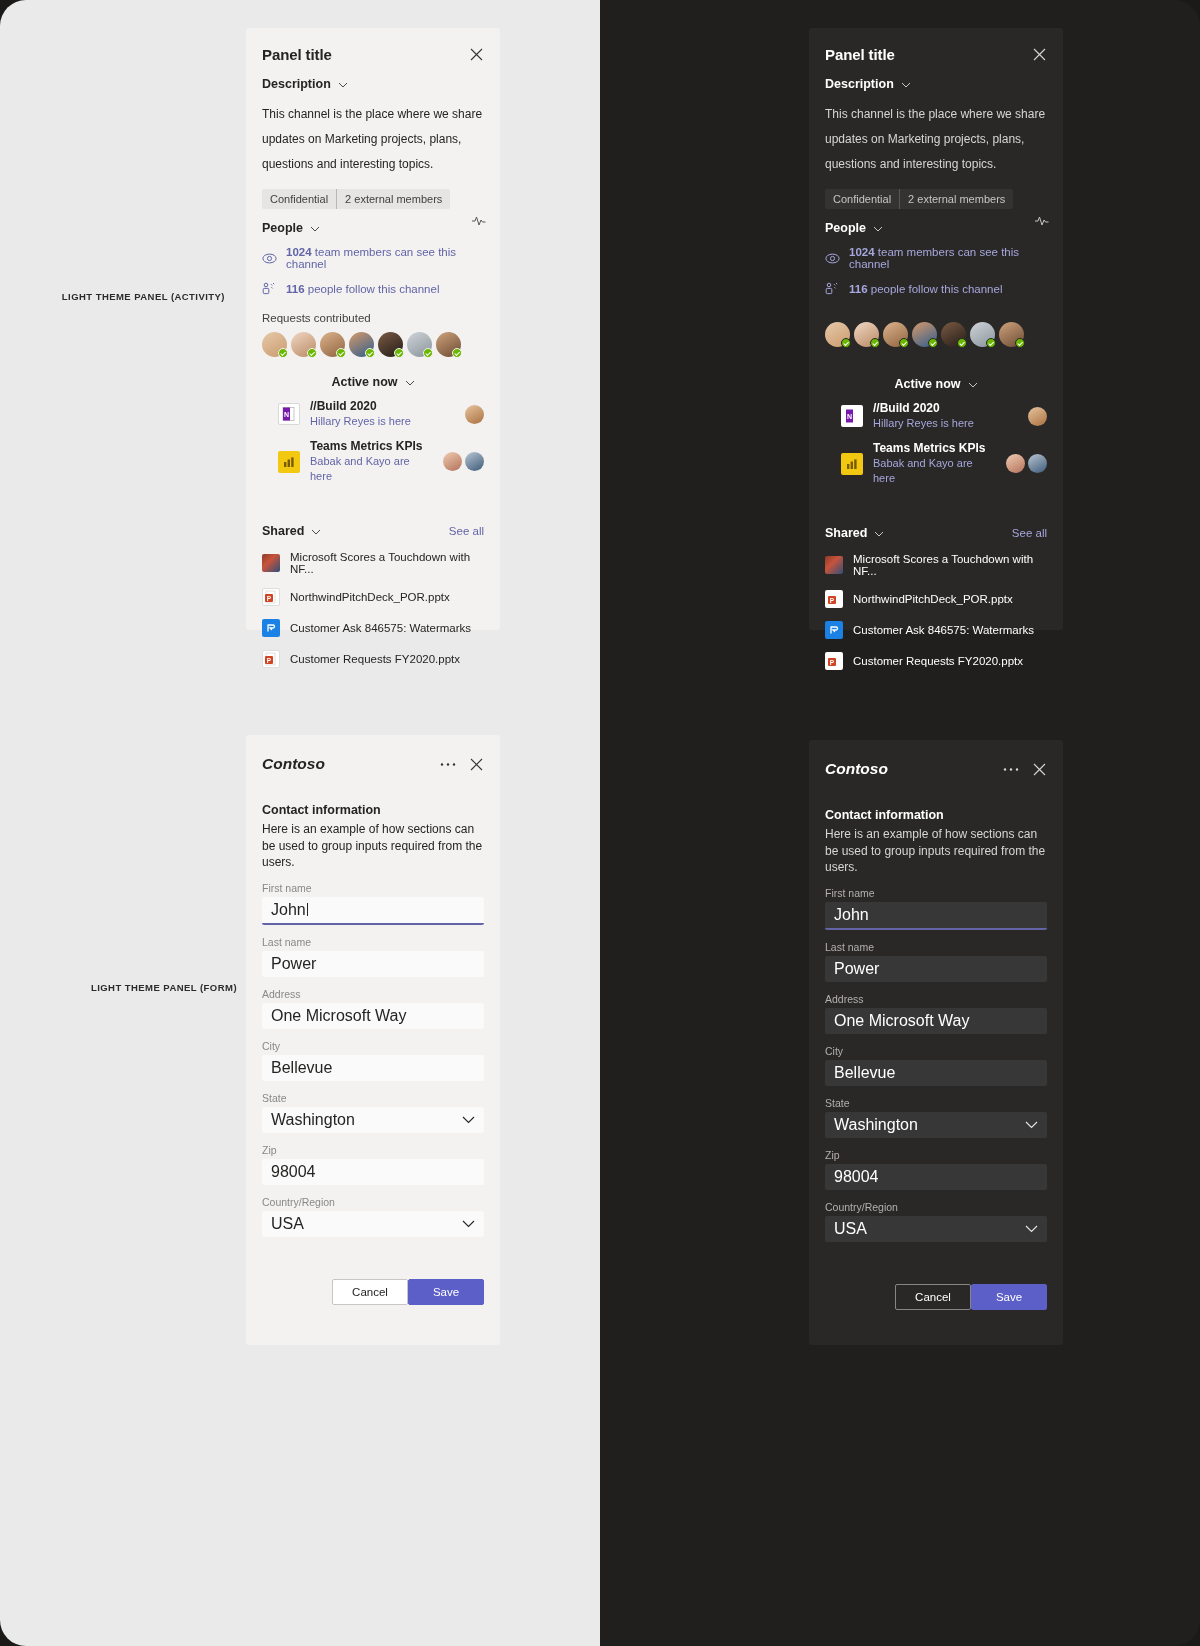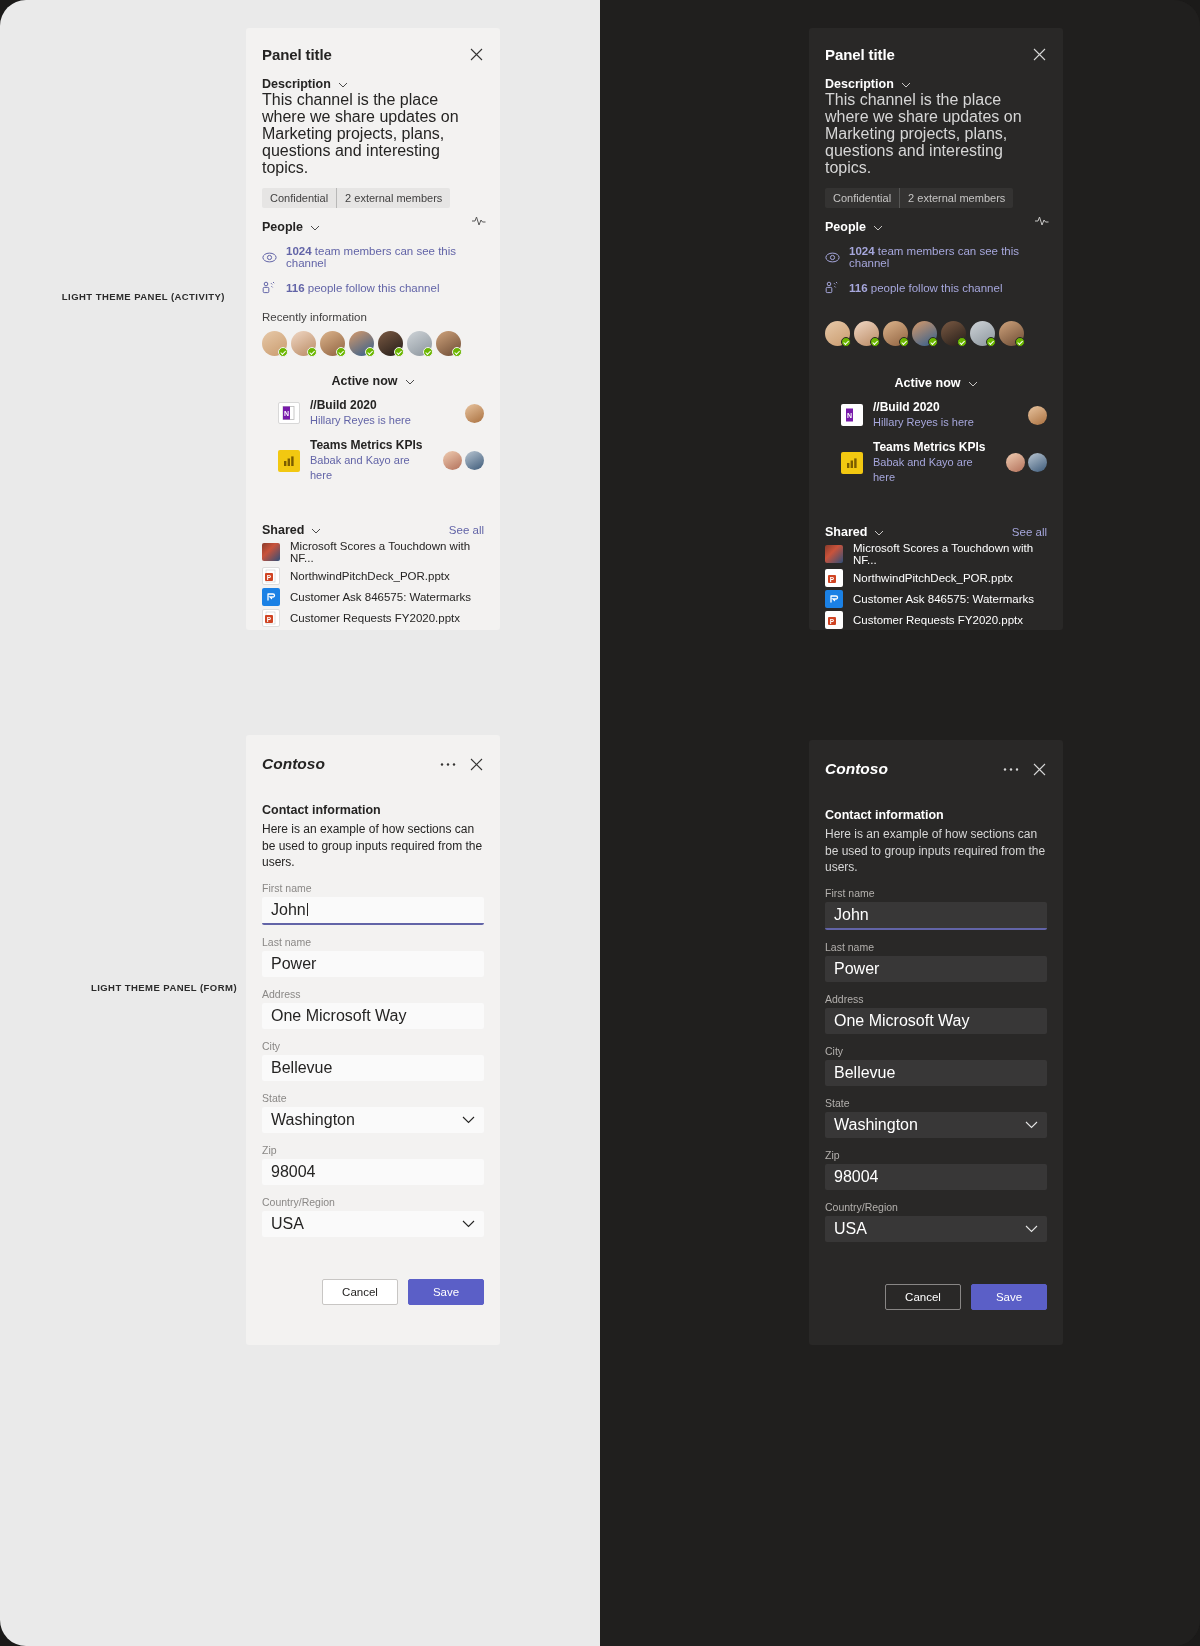--- a/index.html
+++ b/index.html
@@ -72,22 +72,23 @@
 
   
   .sect-head {
     display: flex; align-items: center; gap: 7px;
     font-size: 12.5px; font-weight: bold;
   }
   .chev { display: inline-block; }
 
   .desc-row { margin-top: 14px; }
   .desc-body {
-    font-size: 16px;
-    line-height: 17px;
+    margin-top: 11px;
+    font-size: 12px;
+    line-height: 25px;
   }
   .panel.light .desc-body { color: #252423; }
   .panel.dark .desc-body { color: #d6d6d6; }
 
   .tags {
     margin-top: 12px;
     display: inline-flex;
     border-radius: 2px;
     overflow: hidden;
     font-size: 11px;
@@ -159,21 +160,21 @@
   .shared-head-row {
     margin-top: 40px;
     display: flex; align-items: center; justify-content: space-between;
   }
   .see-all { font-size: 11.5px; cursor: pointer; }
   .panel.light .see-all { color: #6264a7; }
   .panel.dark  .see-all { color: #a6a7dc; }
 
   .file-row {
     display: flex; align-items: center; gap: 10px;
-    margin-top: 3px;
+    margin-top: 13px;
     font-size: 11.5px;
   }
   .file-ico {
     width: 18px; height: 18px; flex: 0 0 18px; border-radius: 2px;
     display: flex; align-items: center; justify-content: center;
     font-size: 9px; font-weight: bold; color: #fff;
   }
 
   
   .form-header {
@@ -204,21 +205,21 @@
   .field-box.focused { border-bottom: 2px solid #6264a7; height: 28px; }
   .caret {
     display: inline-block; width: 1px; height: 13px;
     background: #252423; margin-left: 1px;
     vertical-align: middle;
   }
   .field-box .val { flex: 1 1 auto; display: flex; align-items: center; }
   .sel-chev { flex: 0 0 auto; display: flex; align-items: center; }
 
   .btn-row {
-    display: flex; justify-content: flex-end; gap: 10px;
+    display: flex; justify-content: flex-end; gap: 0;
     margin-top: 42px; padding: 0 16px 18px 16px;
   }
   .btn {
     min-width: 76px; height: 26px;
     display: flex; align-items: center; justify-content: center;
     font-size: 11.5px; border-radius: 2px; cursor: pointer;
   }
   .btn.cancel { background: #ffffff; border: 1px solid #c8c6c4; color: #252423; }
   .panel.dark .btn.cancel { background: #292827; border: 1px solid #888685; color: #ffffff; }
   .btn.save { background: #5b5fc7; color: #ffffff; border: 1px solid #5b5fc7; }
@@ -285,21 +286,21 @@
           <svg width="15" height="13" viewBox="0 0 15 13">
               <circle cx="4" cy="3" r="1.8" stroke="#6264a7" stroke-width="1" fill="none"></circle>
               <rect x="1.2" y="6.4" width="5.6" height="5.2" rx="1" stroke="#6264a7" stroke-width="1" fill="none"></rect>
               <path d="M9 2.2l1.2 1.2M11 1l1.2 1.2M9.4 5.2l1.2 1.2" stroke="#6264a7" stroke-width="1" fill="none"></path>
             </svg>
         </span>
         <span><span class="stat-num">116</span>
         <span>people follow this channel</span></span>
       </div>
 
-      <div class="sub-label">Recently information</div>
+      <div class="sub-label">Requests contributed</div>
       <div class="avatars">
         <div class="av">
             <span class="face" style="background:linear-gradient(150deg,#e7c9a9,#c99b6e)"></span>
             <span class="badge"></span>
           </div>
         <div class="av">
             <span class="face" style="background:linear-gradient(150deg,#f0d7c4,#b98a63)"></span>
             <span class="badge"></span>
           </div>
         <div class="av">

